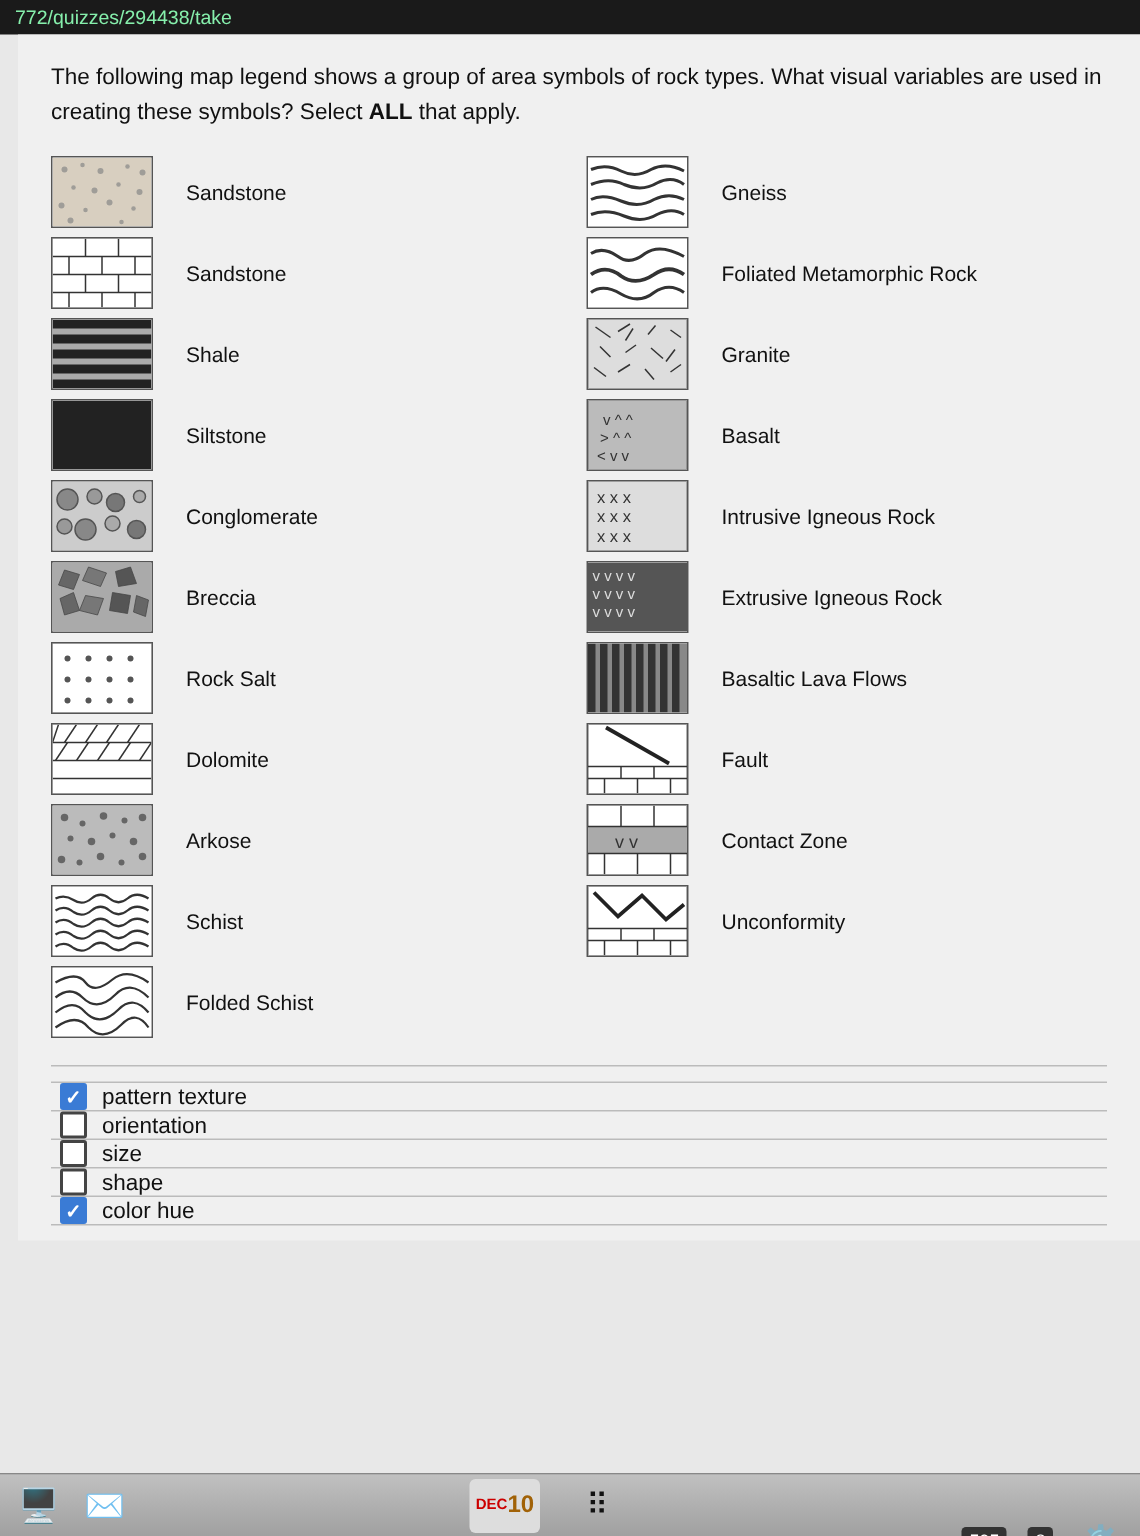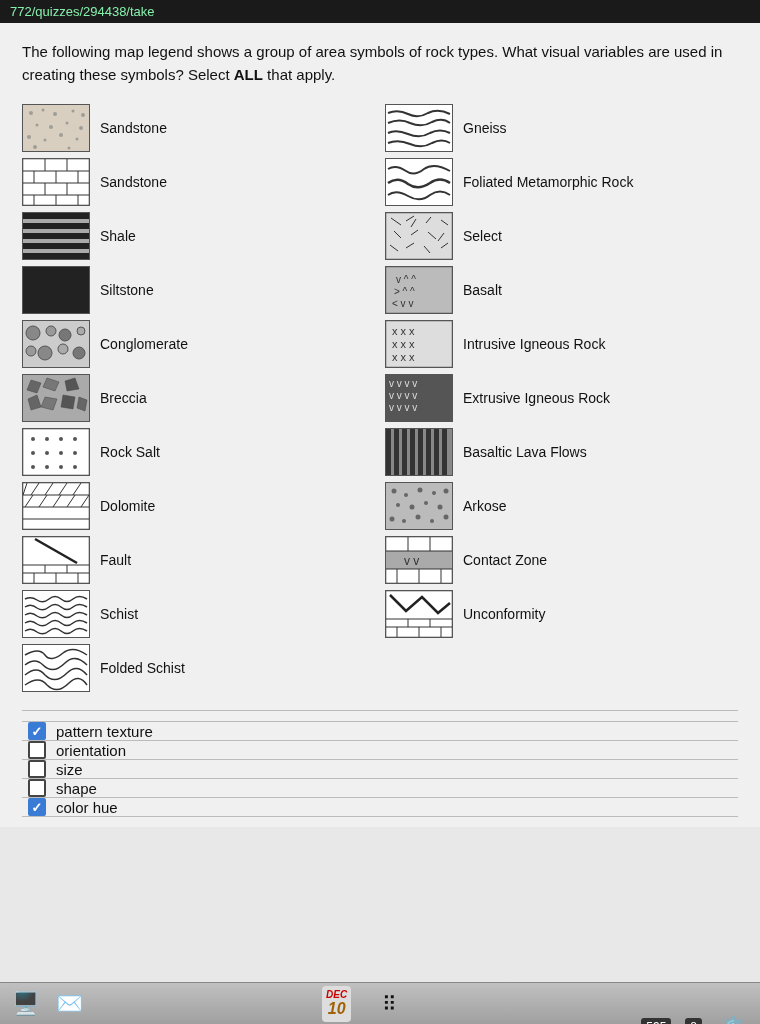--- a/index.html
+++ b/index.html
@@ -13,38 +13,39 @@
     }
     .title-bar {
       background: #1a1a1a;
       color: #86efac;
       font-size: 13px;
       padding: 4px 10px;
     }
     .main-content {
       background: #f0f0f0;
       padding: 18px 22px 10px 22px;
+      margin-left: 12px;
     }
     .question-text {
       font-size: 15px;
       line-height: 1.5;
       margin-bottom: 18px;
       color: #111;
     }
     .question-text strong { font-weight: bold; }
     .legend-grid {
       display: grid;
       grid-template-columns: 1fr 1fr;
       gap: 6px 10px;
       margin-bottom: 18px;
     }
     .legend-item {
       display: flex;
       align-items: center;
-      gap: 10px;
+      gap: 22px;
     }
     .rock-symbol {
       width: 68px;
       height: 48px;
       flex-shrink: 0;
       border: 1px solid #555;
       background: white;
       display: flex;
       align-items: center;
       justify-content: center;
@@ -259,21 +260,21 @@
           <line x1="8" y1="18" x2="15" y2="25" stroke="#333" stroke-width="1"></line>
           <line x1="25" y1="22" x2="32" y2="17" stroke="#333" stroke-width="1"></line>
           <line x1="42" y1="19" x2="50" y2="26" stroke="#333" stroke-width="1"></line>
           <line x1="58" y1="20" x2="52" y2="28" stroke="#333" stroke-width="1"></line>
           <line x1="4" y1="32" x2="12" y2="38" stroke="#333" stroke-width="1"></line>
           <line x1="20" y1="35" x2="28" y2="30" stroke="#333" stroke-width="1"></line>
           <line x1="38" y1="33" x2="44" y2="40" stroke="#333" stroke-width="1"></line>
           <line x1="55" y1="35" x2="62" y2="30" stroke="#333" stroke-width="1"></line>
         </svg>
       </div>
-      <span class="legend-label">Select</span>
+      <span class="legend-label">Granite</span>
     </div>
 
     <div class="legend-item">
       <div class="rock-symbol">
         <svg class="sym" viewBox="0 0 66 46" xmlns="http://www.w3.org/2000/svg">
           <rect width="66" height="46" fill="#222"></rect>
         </svg>
       </div>
       <span class="legend-label">Siltstone</span>
     </div>
@@ -399,20 +400,39 @@
           <line x1="44" y1="0" x2="36" y2="12" stroke="#333" stroke-width="1"></line>
           <line x1="58" y1="0" x2="50" y2="12" stroke="#333" stroke-width="1"></line>
           <line x1="10" y1="12" x2="2" y2="24" stroke="#333" stroke-width="1"></line>
           <line x1="24" y1="12" x2="16" y2="24" stroke="#333" stroke-width="1"></line>
           <line x1="38" y1="12" x2="30" y2="24" stroke="#333" stroke-width="1"></line>
           <line x1="52" y1="12" x2="44" y2="24" stroke="#333" stroke-width="1"></line>
           <line x1="66" y1="12" x2="58" y2="24" stroke="#333" stroke-width="1"></line>
         </svg>
       </div>
       <span class="legend-label">Dolomite</span>
+    </div>
+
+    <div class="legend-item">
+      <div class="rock-symbol">
+        <svg class="sym" viewBox="0 0 66 46" xmlns="http://www.w3.org/2000/svg">
+          <rect width="66" height="46" fill="white" stroke="#333" stroke-width="0.5"></rect>
+
+          <line x1="0" y1="28" x2="66" y2="28" stroke="#333" stroke-width="1"></line>
+          <line x1="0" y1="36" x2="66" y2="36" stroke="#333" stroke-width="1"></line>
+          <line x1="22" y1="28" x2="22" y2="36" stroke="#333" stroke-width="1"></line>
+          <line x1="44" y1="28" x2="44" y2="36" stroke="#333" stroke-width="1"></line>
+          <line x1="11" y1="36" x2="11" y2="46" stroke="#333" stroke-width="1"></line>
+          <line x1="33" y1="36" x2="33" y2="46" stroke="#333" stroke-width="1"></line>
+          <line x1="55" y1="36" x2="55" y2="46" stroke="#333" stroke-width="1"></line>
+
+          <line x1="12" y1="2" x2="54" y2="26" stroke="#222" stroke-width="2.5"></line>
+        </svg>
+      </div>
+      <span class="legend-label">Fault</span>
     </div>
 
     <div class="legend-item">
       <div class="rock-symbol">
         <svg class="sym" viewBox="0 0 66 46" xmlns="http://www.w3.org/2000/svg">
           <rect width="66" height="46" fill="#bbb"></rect>
           <circle cx="8" cy="8" r="2.5" fill="#666"></circle>
           <circle cx="20" cy="12" r="2" fill="#666"></circle>
           <circle cx="34" cy="7" r="2.5" fill="#666"></circle>
           <circle cx="48" cy="10" r="2" fill="#666"></circle>
@@ -428,83 +448,64 @@
           <circle cx="60" cy="34" r="2.5" fill="#666"></circle>
         </svg>
       </div>
       <span class="legend-label">Arkose</span>
     </div>
 
     <div class="legend-item">
       <div class="rock-symbol">
         <svg class="sym" viewBox="0 0 66 46" xmlns="http://www.w3.org/2000/svg">
           <rect width="66" height="46" fill="white" stroke="#333" stroke-width="0.5"></rect>
+          <rect y="14" width="66" height="18" fill="#aaa"></rect>
+
+          <line x1="0" y1="14" x2="66" y2="14" stroke="#333" stroke-width="1"></line>
+          <line x1="22" y1="0" x2="22" y2="14" stroke="#333" stroke-width="1"></line>
+          <line x1="44" y1="0" x2="44" y2="14" stroke="#333" stroke-width="1"></line>
+
+          <line x1="0" y1="32" x2="66" y2="32" stroke="#333" stroke-width="1"></line>
+          <line x1="11" y1="32" x2="11" y2="46" stroke="#333" stroke-width="1"></line>
+          <line x1="33" y1="32" x2="33" y2="46" stroke="#333" stroke-width="1"></line>
+          <line x1="55" y1="32" x2="55" y2="46" stroke="#333" stroke-width="1"></line>
+
+          <text x="18" y="28" font-size="12" font-family="Arial" fill="#333">v  v</text>
+        </svg>
+      </div>
+      <span class="legend-label">Contact Zone</span>
+    </div>
+
+    <div class="legend-item">
+      <div class="rock-symbol">
+        <svg class="sym" viewBox="0 0 66 46" xmlns="http://www.w3.org/2000/svg">
+          <rect width="66" height="46" fill="white"></rect>
+          <path d="M2 8 Q8 5 14 9 Q20 13 26 8 Q32 3 38 8 Q44 13 50 8 Q56 3 64 8" stroke="#333" stroke-width="1.5" fill="none"></path>
+          <path d="M2 16 Q8 12 14 17 Q20 21 26 16 Q32 11 38 16 Q44 21 50 16 Q56 11 64 16" stroke="#333" stroke-width="1.5" fill="none"></path>
+          <path d="M2 24 Q8 20 14 25 Q20 29 26 24 Q32 19 38 24 Q44 29 50 24 Q56 19 64 24" stroke="#333" stroke-width="1.5" fill="none"></path>
+          <path d="M2 32 Q8 28 14 33 Q20 37 26 32 Q32 27 38 32 Q44 37 50 32 Q56 27 64 32" stroke="#333" stroke-width="1.5" fill="none"></path>
+          <path d="M2 40 Q8 36 14 41 Q20 45 26 40 Q32 35 38 40 Q44 45 50 40 Q56 35 64 40" stroke="#333" stroke-width="1.5" fill="none"></path>
+        </svg>
+      </div>
+      <span class="legend-label">Schist</span>
+    </div>
+
+    <div class="legend-item">
+      <div class="rock-symbol">
+        <svg class="sym" viewBox="0 0 66 46" xmlns="http://www.w3.org/2000/svg">
+          <rect width="66" height="46" fill="white" stroke="#333" stroke-width="0.5"></rect>
 
           <line x1="0" y1="28" x2="66" y2="28" stroke="#333" stroke-width="1"></line>
           <line x1="0" y1="36" x2="66" y2="36" stroke="#333" stroke-width="1"></line>
           <line x1="22" y1="28" x2="22" y2="36" stroke="#333" stroke-width="1"></line>
           <line x1="44" y1="28" x2="44" y2="36" stroke="#333" stroke-width="1"></line>
           <line x1="11" y1="36" x2="11" y2="46" stroke="#333" stroke-width="1"></line>
           <line x1="33" y1="36" x2="33" y2="46" stroke="#333" stroke-width="1"></line>
           <line x1="55" y1="36" x2="55" y2="46" stroke="#333" stroke-width="1"></line>
 
-          <line x1="12" y1="2" x2="54" y2="26" stroke="#222" stroke-width="2.5"></line>
-        </svg>
-      </div>
-      <span class="legend-label">Fault</span>
-    </div>
-
-    <div class="legend-item">
-      <div class="rock-symbol">
-        <svg class="sym" viewBox="0 0 66 46" xmlns="http://www.w3.org/2000/svg">
-          <rect width="66" height="46" fill="white" stroke="#333" stroke-width="0.5"></rect>
-          <rect y="14" width="66" height="18" fill="#aaa"></rect>
-
-          <line x1="0" y1="14" x2="66" y2="14" stroke="#333" stroke-width="1"></line>
-          <line x1="22" y1="0" x2="22" y2="14" stroke="#333" stroke-width="1"></line>
-          <line x1="44" y1="0" x2="44" y2="14" stroke="#333" stroke-width="1"></line>
-
-          <line x1="0" y1="32" x2="66" y2="32" stroke="#333" stroke-width="1"></line>
-          <line x1="11" y1="32" x2="11" y2="46" stroke="#333" stroke-width="1"></line>
-          <line x1="33" y1="32" x2="33" y2="46" stroke="#333" stroke-width="1"></line>
-          <line x1="55" y1="32" x2="55" y2="46" stroke="#333" stroke-width="1"></line>
-
-          <text x="18" y="28" font-size="12" font-family="Arial" fill="#333">v  v</text>
-        </svg>
-      </div>
-      <span class="legend-label">Contact Zone</span>
-    </div>
-
-    <div class="legend-item">
-      <div class="rock-symbol">
-        <svg class="sym" viewBox="0 0 66 46" xmlns="http://www.w3.org/2000/svg">
-          <rect width="66" height="46" fill="white"></rect>
-          <path d="M2 8 Q8 5 14 9 Q20 13 26 8 Q32 3 38 8 Q44 13 50 8 Q56 3 64 8" stroke="#333" stroke-width="1.5" fill="none"></path>
-          <path d="M2 16 Q8 12 14 17 Q20 21 26 16 Q32 11 38 16 Q44 21 50 16 Q56 11 64 16" stroke="#333" stroke-width="1.5" fill="none"></path>
-          <path d="M2 24 Q8 20 14 25 Q20 29 26 24 Q32 19 38 24 Q44 29 50 24 Q56 19 64 24" stroke="#333" stroke-width="1.5" fill="none"></path>
-          <path d="M2 32 Q8 28 14 33 Q20 37 26 32 Q32 27 38 32 Q44 37 50 32 Q56 27 64 32" stroke="#333" stroke-width="1.5" fill="none"></path>
-          <path d="M2 40 Q8 36 14 41 Q20 45 26 40 Q32 35 38 40 Q44 45 50 40 Q56 35 64 40" stroke="#333" stroke-width="1.5" fill="none"></path>
-        </svg>
-      </div>
-      <span class="legend-label">Schist</span>
-    </div>
-
-    <div class="legend-item">
-      <div class="rock-symbol">
-        <svg class="sym" viewBox="0 0 66 46" xmlns="http://www.w3.org/2000/svg">
-          <rect width="66" height="46" fill="white" stroke="#333" stroke-width="0.5"></rect>
-
-          <line x1="0" y1="28" x2="66" y2="28" stroke="#333" stroke-width="1"></line>
-          <line x1="0" y1="36" x2="66" y2="36" stroke="#333" stroke-width="1"></line>
-          <line x1="22" y1="28" x2="22" y2="36" stroke="#333" stroke-width="1"></line>
-          <line x1="44" y1="28" x2="44" y2="36" stroke="#333" stroke-width="1"></line>
-          <line x1="11" y1="36" x2="11" y2="46" stroke="#333" stroke-width="1"></line>
-          <line x1="33" y1="36" x2="33" y2="46" stroke="#333" stroke-width="1"></line>
-          <line x1="55" y1="36" x2="55" y2="46" stroke="#333" stroke-width="1"></line>
-
           <path d="M4 4 L20 20 L36 6 L52 22 L64 12" stroke="#222" stroke-width="2.5" fill="none"></path>
         </svg>
       </div>
       <span class="legend-label">Unconformity</span>
     </div>
 
     <div class="legend-item">
       <div class="rock-symbol">
         <svg class="sym" viewBox="0 0 66 46" xmlns="http://www.w3.org/2000/svg">
           <rect width="66" height="46" fill="white"></rect>
@@ -547,21 +548,21 @@
       <div class="checkbox checked"></div>
       <span class="answer-label">color hue</span>
     </div>
   </div>
 </div>
 
 <div class="taskbar">
   <div class="taskbar-item" style="font-size:22px;">🖥️</div>
   <div class="taskbar-item" style="font-size:22px;">✉️</div>
   <div class="taskbar-center">
-    <div class="taskbar-item" style="flex-direction:column; font-size:11px; background:#ddd; border-radius:4px; padding:2px 4px; width:auto;font-style:italic;">
+    <div class="taskbar-item" style="flex-direction:row; font-size:11px; background:#ddd; border-radius:4px; padding:2px 4px; width:auto;">
       <span style="font-size:10px; font-weight:bold; color:#c00;">DEC</span>
       <span style="font-size:16px; font-weight:bold; color:#a16207;">10</span>
     </div>
     <div class="taskbar-item" style="font-size:20px;">⠿</div>
   </div>
   <div class="taskbar-right">
     <div class="badge">595</div>
     <div class="badge">8</div>
     <div class="taskbar-item" style="font-size:20px;">⚙️</div>
   </div>

